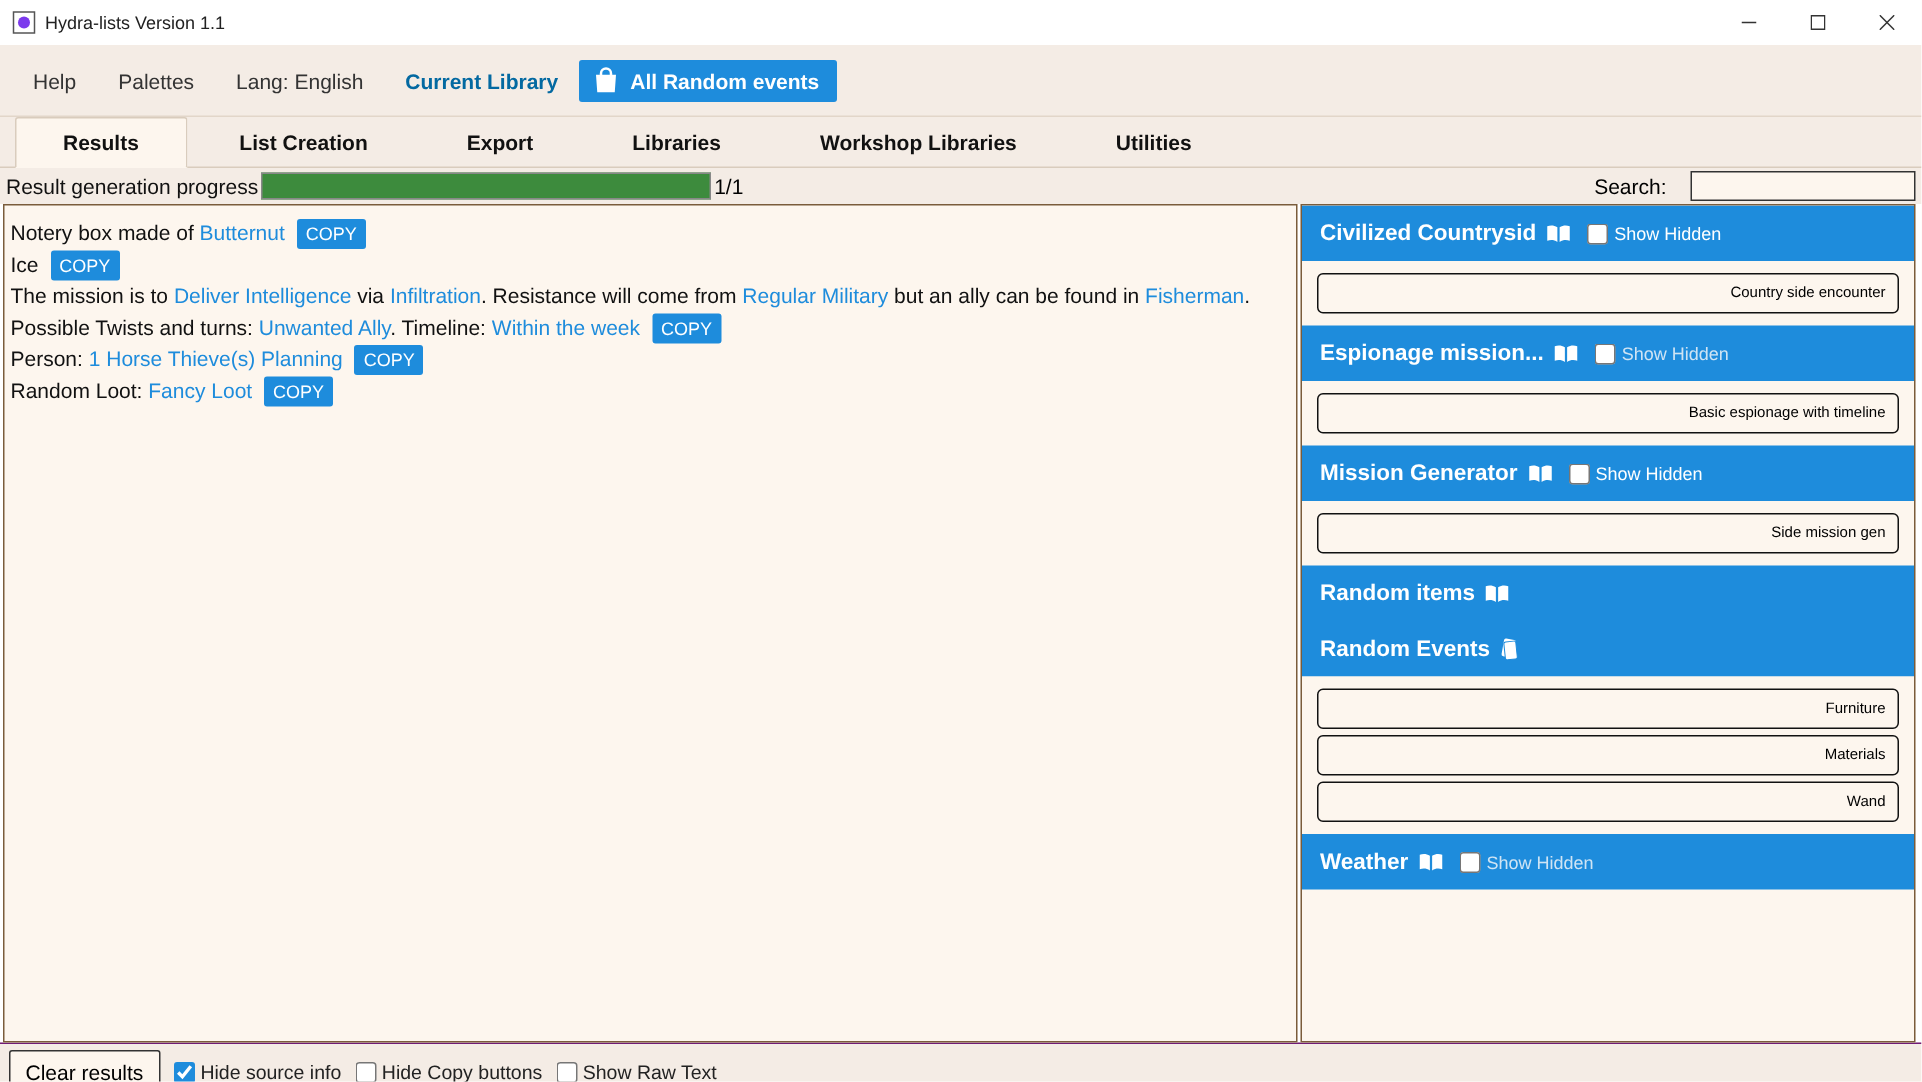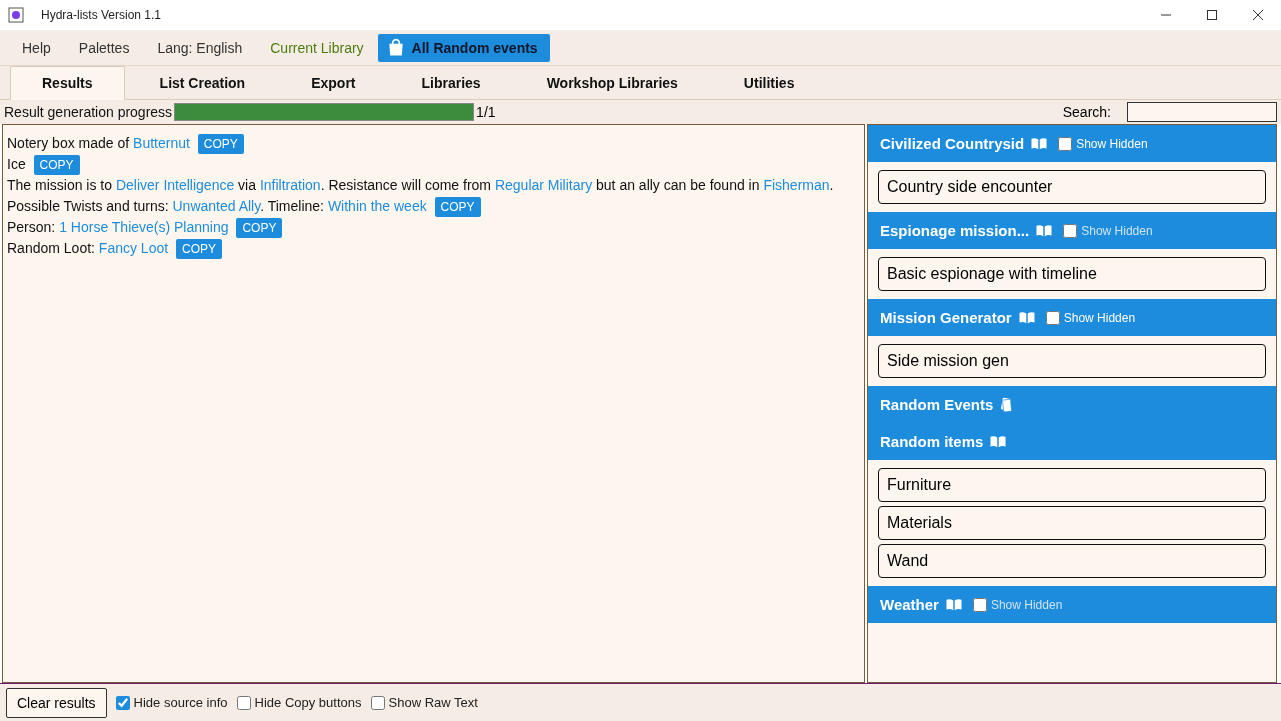--- a/index.html
+++ b/index.html
@@ -1,30 +1,30 @@
 <!DOCTYPE html>
 <html><head>
 <meta charset="utf-8">
 <style>
   * { box-sizing: border-box; margin: 0; padding: 0; font-family: "Segoe UI", Tahoma, sans-serif; }
   html, body { width: 1281px; height: 721px; background: #fff; overflow: hidden; }
   
   
   .titlebar { height: 30px; display: flex; align-items: center; justify-content: space-between; background: #fff; padding: 0 0 0 8px; font-size: 12px; color: #222; }
-  .titlebar .left { display: flex; align-items: center; gap: 17px; }
+  .titlebar .left { display: flex; align-items: center; gap: 6px; }
   .titlebar .app-icon { width: 16px; height: 16px; display:inline-flex; align-items:center; justify-content:center; }
   .titlebar .controls { display: flex; }
   .titlebar .controls div { width: 46px; height: 30px; display:flex; align-items:center; justify-content:center; color:#444; font-size:12px; }
   .titlebar .controls svg { stroke:#333; }
   
   
-  .menubar { height: 36px; background: #f4ece5; border-bottom: 1px solid #e2d6c9; display:flex; align-items:center; padding: 0 8px; gap: 0; font-size: 14px; }
+  .menubar { height: 48px; background: #f4ece5; border-bottom: 1px solid #e2d6c9; display:flex; align-items:center; padding: 0 8px; gap: 0; font-size: 14px; }
   .menubar .menu-item { padding: 6px 14px; color:#333; cursor:pointer; }
-  .menubar .menu-item.current { color:#4d7c0f; font-weight:400; }
-  .menubar .lib-badge { display:flex; align-items:center; gap:6px; background:#1e8cdc; color:#0f172a; font-weight:600; padding:4px 12px 4px 8px; border-radius:2px; }
+  .menubar .menu-item.current { color:#0369a1; font-weight:700; }
+  .menubar .lib-badge { display:flex; align-items:center; gap:6px; background:#1e8cdc; color:#ffffff; font-weight:600; padding:4px 12px 4px 8px; border-radius:2px; }
   .menubar .lib-badge svg { width:20px; height:20px; fill:#fff; }
   
   
   .tabbar { height: 34px; background: #f4ece5; display:flex; align-items:flex-end; padding-left:10px; gap:4px; border-bottom:1px solid #d9ccbd; font-size:14px; }
   .tabbar .tab { padding:8px 31px; color:#111; font-weight:600; cursor:pointer; }
   .tabbar .tab.active { background:#fdf6ee; border:1px solid #d9ccbd; border-bottom:1px solid #fdf6ee; margin-bottom:-1px; border-radius:2px 2px 0 0; }
   
   
   .topstrip { height:24px; background:#f4ece5; display:flex; align-items:center; font-size:14px; padding-right:4px; }
   .topstrip .prog-label { padding:0 2px 0 4px; color:#111; }
@@ -40,21 +40,21 @@
   .results a { color:#1e8cdc; text-decoration:none; }
   .copy-btn { display:inline-block; background:#1e8cdc; color:#ffffff; font-size:12px; padding:1px 6px; border-radius:2px; margin-left:4px; cursor:pointer; }
   
   .sidepanel { width:410px; border:1px solid #7a5c3b; background:#fdf6ee; margin-right:4px; overflow:auto; }
   .group-header { background:#1e8cdc; color:#fff; font-weight:700; font-size:15px; padding:10px 12px; display:flex; align-items:center; gap:6px; }
   .group-header .book-icon { display:inline-flex; }
   .group-header .hidden-toggle { display:flex; align-items:center; gap:4px; font-size:12px; font-weight:400; margin-left:4px; }
   .group-header .hidden-toggle input { width:14px; height:14px; }
   .group-header.muted .hidden-toggle span { color:#cfe4f4; }
   .group-body { background:#fdf6ee; padding:8px 10px; display:flex; flex-direction:column; gap:4px; }
-  .gen-btn { background:#fdf6ee; border:1px solid #111; border-radius:4px; padding:7px 8px; text-align:left; font-size:16px; cursor:pointer; }
+  .gen-btn { background:#fdf6ee; border:1px solid #111; border-radius:4px; padding:7px 8px; text-align:right; font-size:10px; cursor:pointer; }
   
   
   .bottombar { height:38px; background:#f4ece5; display:flex; align-items:center; padding:0 6px; gap:3px; font-size:13px; border-top:1px solid #701a75; }
   .bottombar .clear-btn { background:#fdf6ee; border:1px solid #333; padding:6px 10px; font-size:14px; cursor:pointer; border-radius:2px; }
   .bottombar label { display:flex; align-items:center; gap:4px; margin-left:6px; color:#222; }
   .bottombar input[type=checkbox] { width:14px; height:14px; }
   .cb-checked { accent-color:#1e8cdc; }
 </style>
 </head>
 <body>
@@ -188,33 +188,33 @@
         </span>
         <span class="hidden-toggle">
           <input type="checkbox" style="">
           <span>Show Hidden</span>
         </span>
       </div>
       <div class="group-body">
         <div class="gen-btn">Side mission gen</div>
       </div>
       <div class="group-header">
+        <span>Random items</span>
+        <span class="book-icon">
+          <svg width="18" height="14" viewBox="0 0 24 18" fill="#fff">
+            <path d="M2 2c3-1 6-1 9 1v13c-3-2-6-2-9-1V2zm20 0v13c-3-1-6-1-9 1V3c3-2 6-2 9-1z"></path>
+          </svg>
+        </span>
+      </div>
+      <div class="group-header">
         <span>Random Events</span>
         <span class="book-icon">
           <svg width="16" height="16" viewBox="0 0 24 24" fill="#fff">
             <rect x="4" y="2" width="12" height="18" rx="2" transform="rotate(10 12 12)"></rect>
             <rect x="6" y="4" width="12" height="18" rx="2" fill="#fff" stroke="#1e8cdc" transform="rotate(-6 12 12)"></rect>
-          </svg>
-        </span>
-      </div>
-      <div class="group-header">
-        <span>Random items</span>
-        <span class="book-icon">
-          <svg width="18" height="14" viewBox="0 0 24 18" fill="#fff">
-            <path d="M2 2c3-1 6-1 9 1v13c-3-2-6-2-9-1V2zm20 0v13c-3-1-6-1-9 1V3c3-2 6-2 9-1z"></path>
           </svg>
         </span>
       </div>
       <div class="group-body">
         <div class="gen-btn">Furniture</div>
         <div class="gen-btn">Materials</div>
         <div class="gen-btn">Wand</div>
       </div>
       <div class="group-header muted">
         <span>Weather</span>

